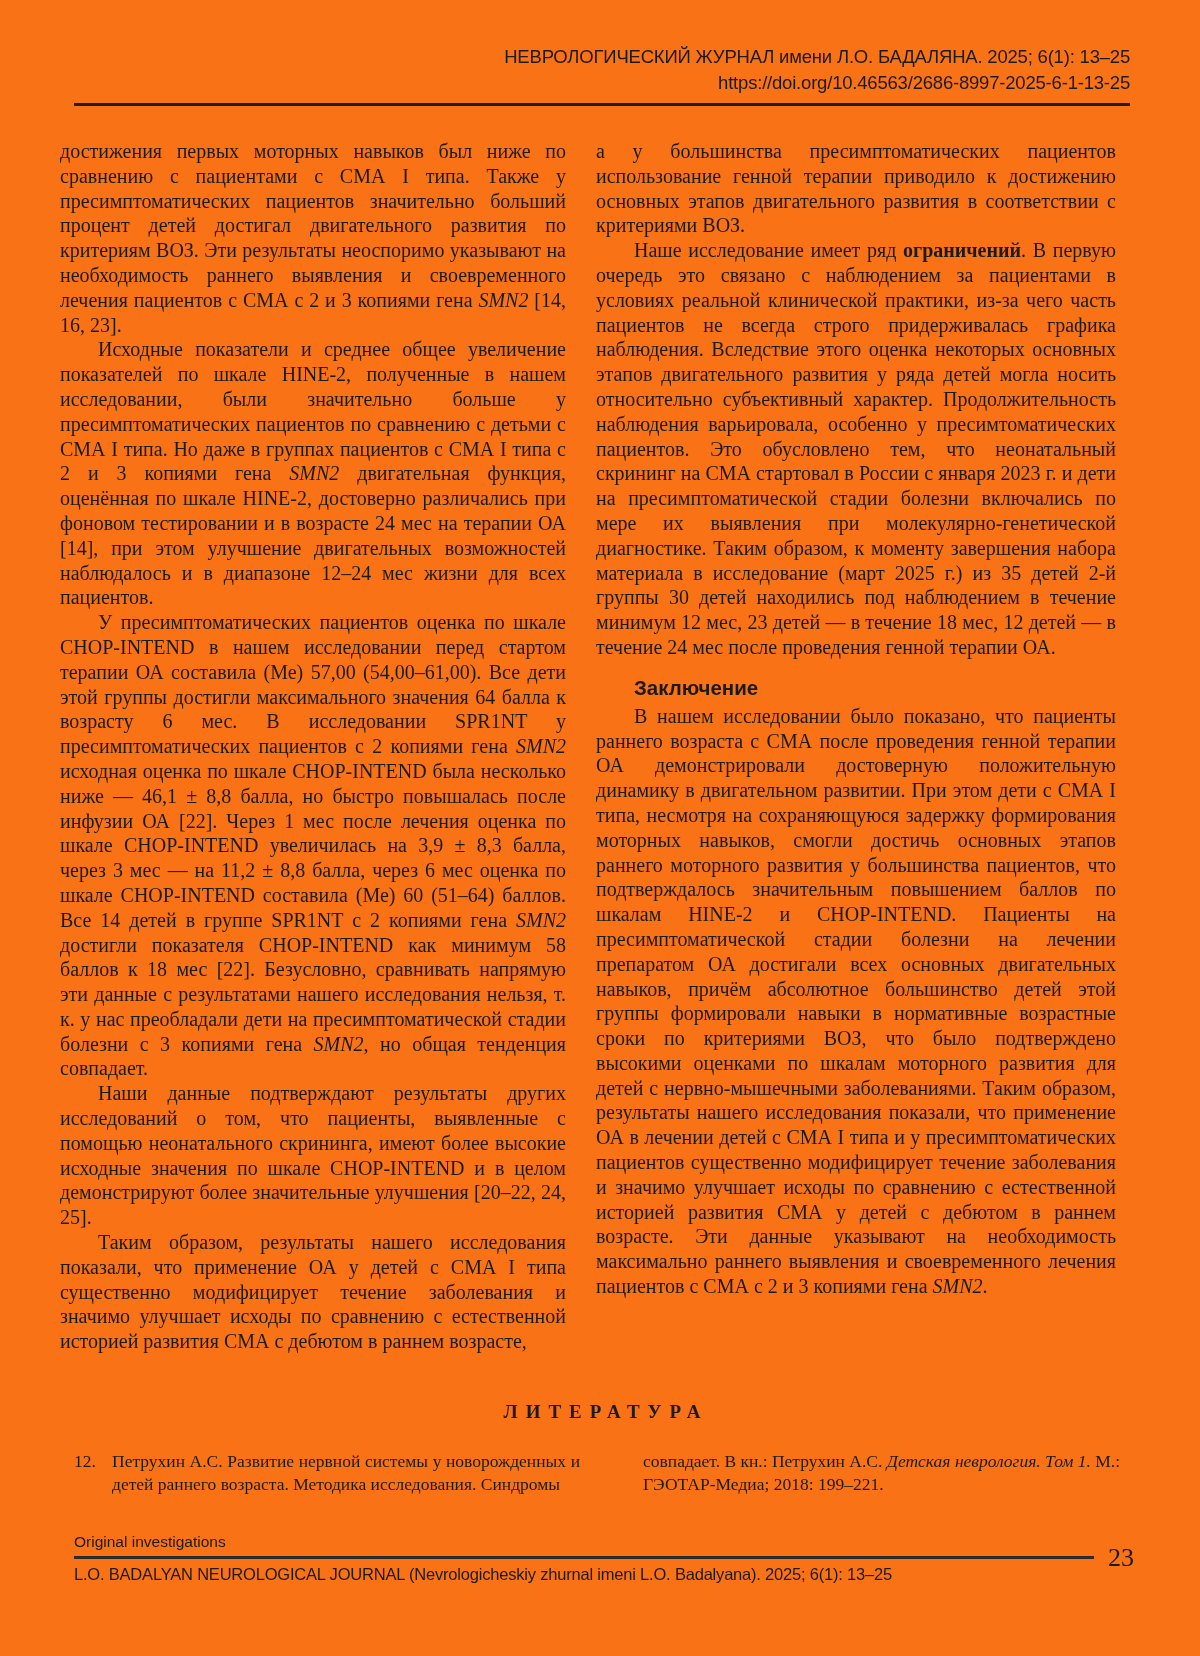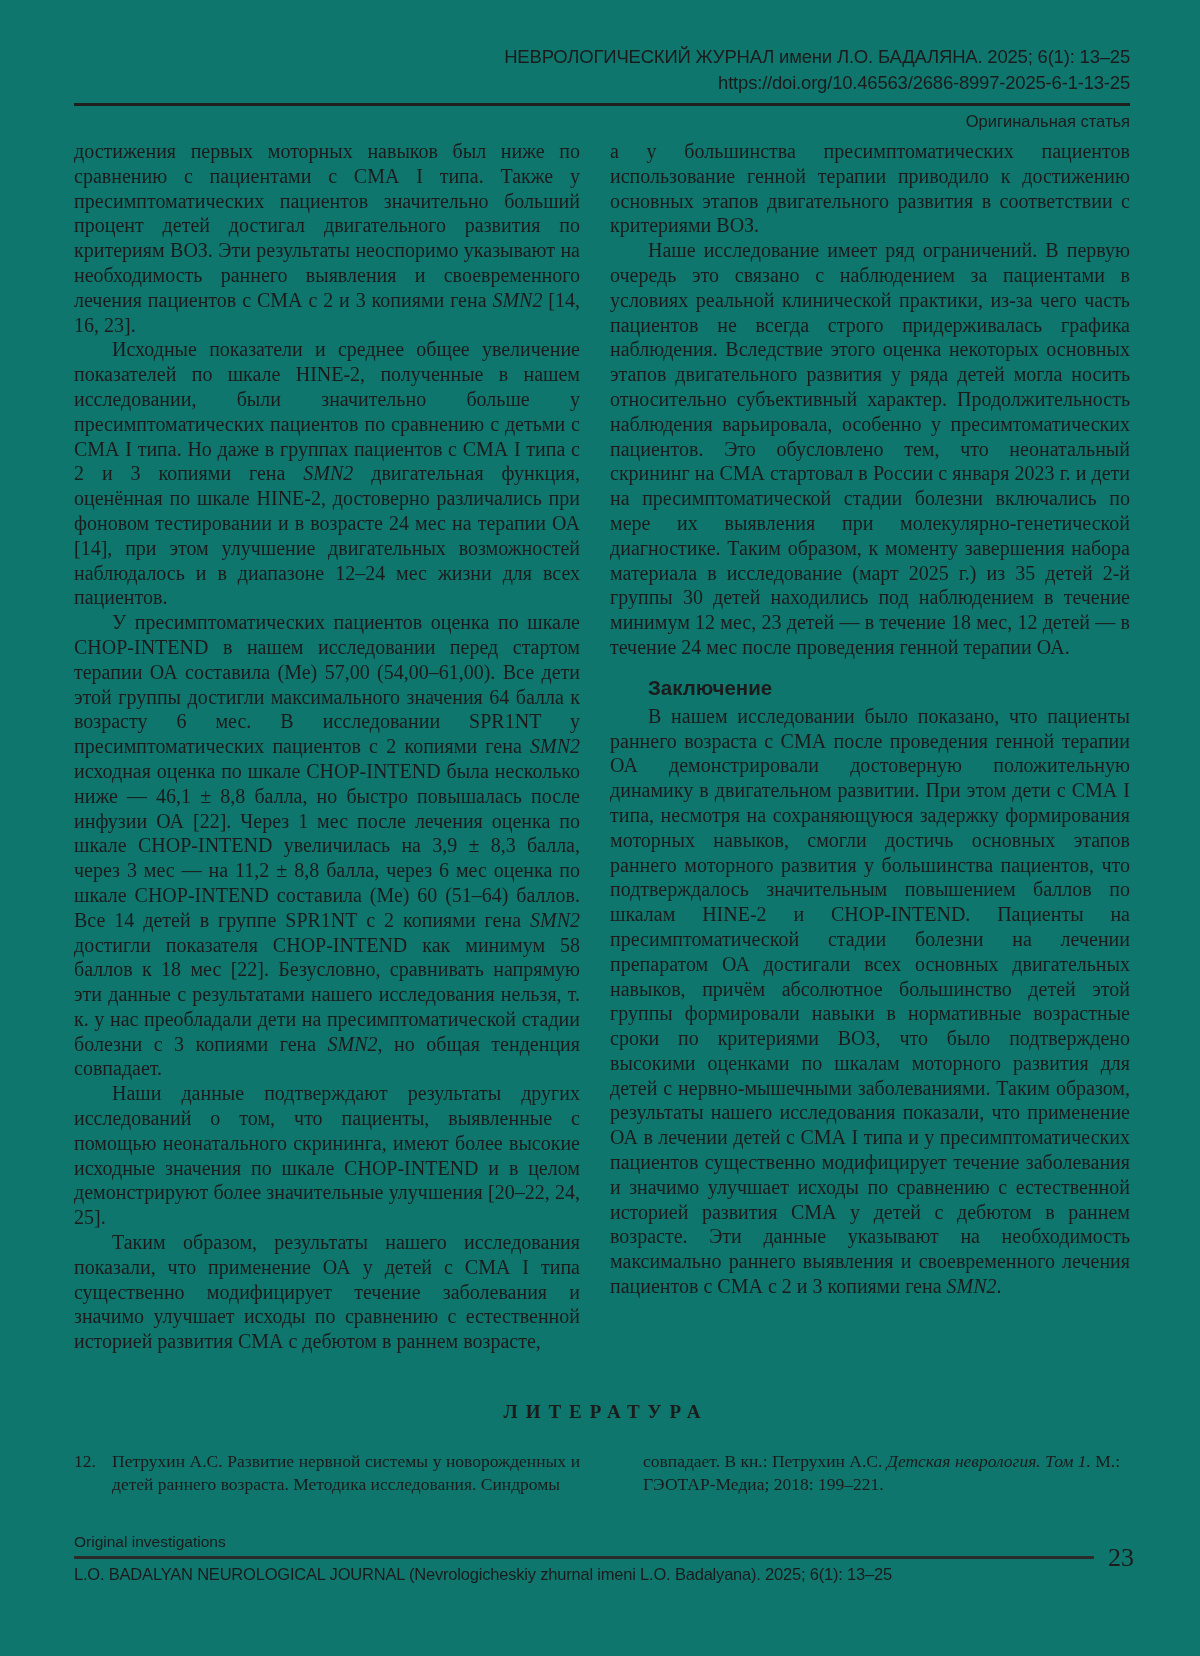--- a/index.html
+++ b/index.html
@@ -1,38 +1,38 @@
 <!DOCTYPE html>
 <html lang="ru"><head>
 <meta charset="utf-8">
 <style>
   html,body{margin:0;padding:0;background:#ffffff;}
   .page{
     position:relative;
     width:1200px;height:1656px;
-    background:#0f766e;
+    background:#f97316;
     font-family:"Liberation Serif",serif;
     color:#1b1b1b;
     overflow:hidden;
   }
   
   .hdr{position:absolute;left:74px;right:70px;top:44px;text-align:right;
        font-family:"Liberation Sans",sans-serif;}
   .hdr-cite{font-size:18.5px;line-height:26px;letter-spacing:-0.2px;}
   .hdr-doi{font-size:18.5px;line-height:26px;letter-spacing:-0.2px;color:#1b1b1b;text-decoration:none;display:block;}
   .hdr-rule{height:3px;background:#1f1f1f;margin-top:7px;}
   .hdr-type{margin-top:5px;font-size:16.5px;line-height:20px;}
   
-  .columns{position:absolute;left:74px;top:139px;width:1056px;display:flex;gap:30px;}
+  .columns{position:absolute;left:60px;top:139px;width:1056px;display:flex;gap:30px;}
   .col-l{width:506px;}
   .col-r{width:520px;}
   .columns p{margin:0;text-align:justify;font-size:20px;line-height:24.8px;}
   .columns p.ind{text-indent:38px;}
   .it{font-style:italic;}
-  .bd{font-weight:normal;}
+  .bd{font-weight:bold;}
   .concl-h{font-family:"Liberation Sans",sans-serif;font-weight:bold;
            font-size:20.5px;line-height:24px;margin:16px 0 4px 38px;text-align:left;}
   
   .refs{position:absolute;left:74px;top:1399px;width:1056px;}
   .refs-head{text-align:center;font-weight:bold;font-size:19px;line-height:25px;}
   .refs-title{letter-spacing:0.42em;text-indent:0.42em;font-family:Liberation Serif, serif;}
   .refs-sub{letter-spacing:0.16em;text-indent:0.16em;}
   .ref-cols{display:flex;gap:30px;margin-top:26px;font-size:17.5px;line-height:22.5px;}
   .ref-left{width:506px;display:flex;}
   .ref-num{width:38px;flex:none;}
@@ -49,21 +49,20 @@
 </style>
 </head>
 <body>
 
 <div class="page">
 
   <header class="hdr">
     <div class="hdr-cite">НЕВРОЛОГИЧЕСКИЙ ЖУРНАЛ имени Л.О. БАДАЛЯНА. 2025; 6(1): 13–25</div>
     <a class="hdr-doi" href="#">https://doi.org/10.46563/2686-8997-2025-6-1-13-25</a>
     <div class="hdr-rule"></div>
-    <div class="hdr-type">Оригинальная статья</div>
   </header>
 
   <main class="columns">
     <div class="col-l">
       <p><span>достижения первых моторных навыков был ниже по сравнению с пациентами с СМА I типа. Также у пресимптоматических пациентов значительно больший процент детей достигал двигательного развития по критериям ВОЗ. Эти результаты неоспоримо указывают на необходимость раннего выявления и своевременного лечения пациентов с СМА с 2 и 3 копиями гена </span><span class="it">SMN2</span><span> [14, 16, 23].</span></p>
       <p class="ind"><span>Исходные показатели и среднее общее увеличение показателей по шкале HINE-2, полученные в нашем исследовании, были значительно больше у пресимптоматических пациентов по сравнению с детьми с СМА I типа. Но даже в группах пациентов с СМА I типа с 2 и 3 копиями гена </span><span class="it">SMN2</span><span> двигательная функция, оценённая по шкале HINE-2, достоверно различались при фоновом тестировании и в возрасте 24 мес на терапии ОА [14], при этом улучшение двигательных возможностей наблюдалось и в диапазоне 12–24 мес жизни для всех пациентов.</span></p>
       <p class="ind"><span>У пресимптоматических пациентов оценка по шкале CHOP-INTEND в нашем исследовании перед стартом терапии ОА составила (Ме) 57,00 (54,00–61,00). Все дети этой группы достигли максимального значения 64 балла к возрасту 6 мес. В исследовании SPR1NT у пресимптоматических пациентов с 2 копиями гена </span><span class="it">SMN2</span><span> исходная оценка по шкале CHOP-INTEND была несколько ниже — 46,1 ± 8,8 балла, но быстро повышалась после инфузии ОА [22]. Через 1 мес после лечения оценка по шкале CHOP-INTEND увеличилась на 3,9 ± 8,3 балла, через 3 мес — на 11,2 ± 8,8 балла, через 6 мес оценка по шкале CHOP-INTEND составила (Ме) 60 (51–64) баллов. Все 14 детей в группе SPR1NT с 2 копиями гена </span><span class="it">SMN2</span><span> достигли показателя CHOP-INTEND как минимум 58 баллов к 18 мес [22]. Безусловно, сравнивать напрямую эти данные с результатами нашего исследования нельзя, т. к. у нас преобладали дети на пресимптоматической стадии болезни с 3 копиями гена </span><span class="it">SMN2</span><span>, но общая тенденция совпадает.</span></p>
       <p class="ind"><span>Наши данные подтверждают результаты других исследований о том, что пациенты, выявленные с помощью неонатального скрининга, имеют более высокие исходные значения по шкале CHOP-INTEND и в целом демонстрируют более значительные улучшения [20–22, 24, 25].</span></p>
       <p class="ind"><span>Таким образом, результаты нашего исследования показали, что применение ОА у детей с СМА I типа существенно модифицирует течение заболевания и значимо улучшает исходы по сравнению с естественной историей развития СМА с дебютом в раннем возрасте,</span></p>
     </div>

